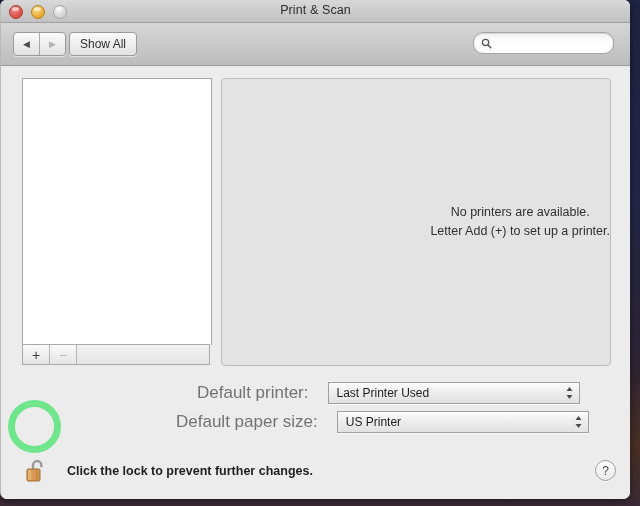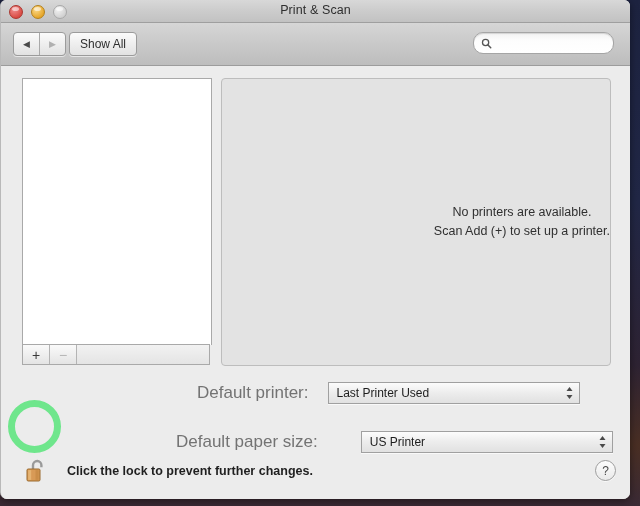--- a/index.html
+++ b/index.html
@@ -232,21 +232,21 @@
     line-height: 19px;
   }
 
   
   .formrow {
     position: absolute;
     display: flex;
     align-items: center;
   }
   #row-printer { left: 196px; top: 316px; }
-  #row-paper   { left: 175px; top: 365px; gap: 24px; }
+  #row-paper   { left: 175px; top: 345px; }
   .formlabel {
     font-size: 17px;
     color: #737373;
     margin-right: 19px;
     white-space: nowrap;
   }
   .popup {
     position: relative;
     width: 250px;
     height: 20px;
@@ -348,21 +348,21 @@
         <div class="plusminus add">+</div>
         <div class="plusminus remove">−</div>
         <div class="filler"></div>
       </div>
 
       <div id="annotation-ring" style="border-color: rgb(111, 230, 140);"></div>
 
       <div id="detailpanel">
         <div id="emptymessage">
           <div>No printers are available.</div>
-          <div>Scan Add (+) to set up a printer.</div>
+          <div>Letter Add (+) to set up a printer.</div>
         </div>
       </div>
 
       <div class="formrow" id="row-printer">
         <div class="formlabel">Default printer:</div>
         <div class="popup">
           <span class="popupvalue">Last Printer Used</span>
           <svg class="stepper" viewBox="0 0 9 16">
             <polygon points="4.5,2 7.5,6 1.5,6" fill="#4a4a4a"></polygon>
             <polygon points="4.5,14 7.5,10 1.5,10" fill="#4a4a4a"></polygon>

